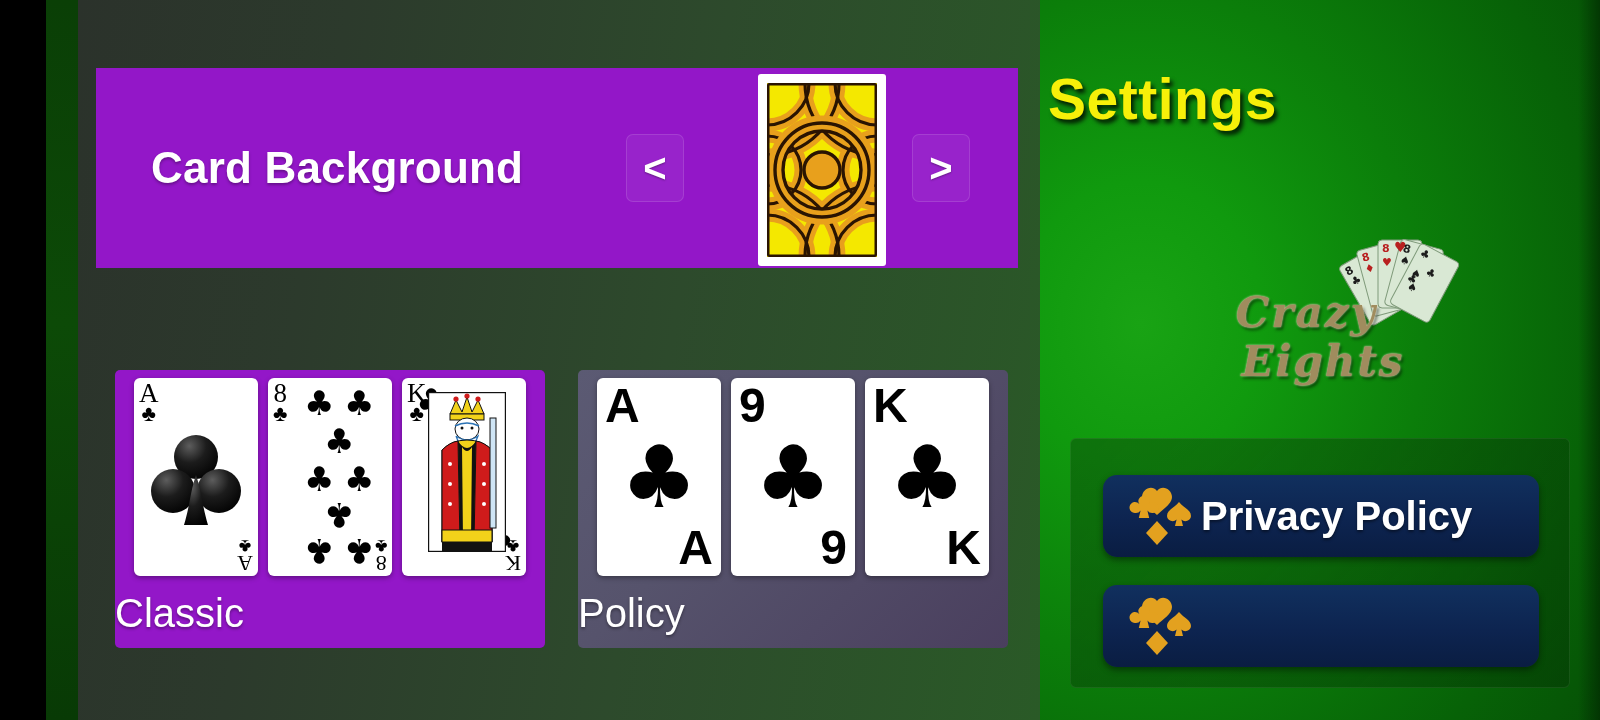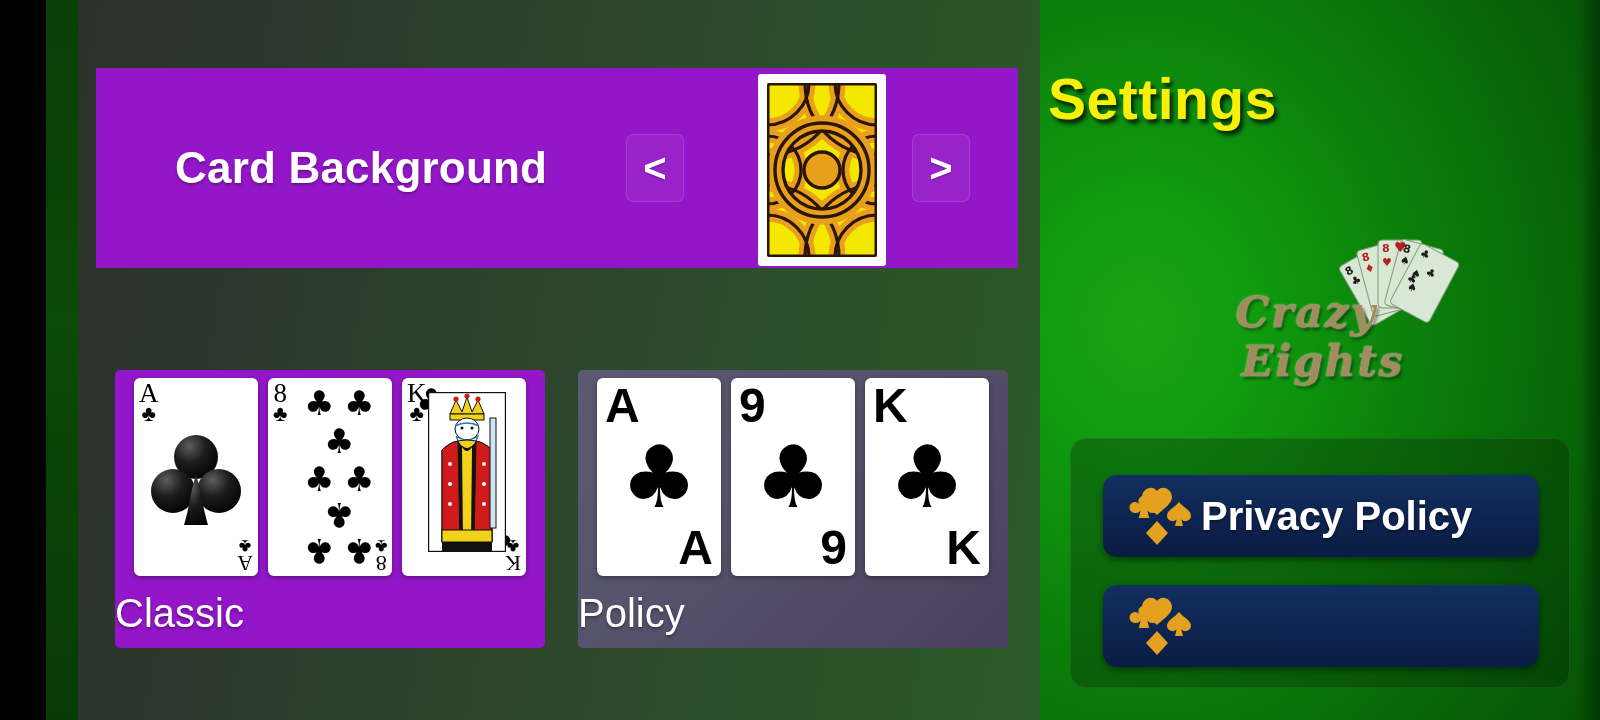--- a/index.html
+++ b/index.html
@@ -24,21 +24,21 @@
     background:radial-gradient(ellipse 120% 110% at 18% 45%, #19a314 0%, #109a0e 18%, #0b7e0a 42%, #076207 68%, #044204 100%);
     overflow:hidden; }
   .right-panel::after{ content:""; position:absolute; right:0; top:0; width:22px; height:100%;
     background:linear-gradient(to right,rgba(0,40,0,0),rgba(0,30,0,.55)); }
 
   
   .cb-row { position:absolute; left:18px; top:68px; width:922px; height:200px;
     background:#9317c8; }
   .cb-label { position:absolute; left:55px; top:50%; transform:translateY(-50%);
     font-size:44px; font-weight:bold; color:#ffffff; letter-spacing:.2px;
-    text-shadow:0 2px 3px rgba(0,0,0,.30); white-space:nowrap;margin-left:24px; }
+    text-shadow:0 2px 3px rgba(0,0,0,.30); white-space:nowrap; }
 
   .arrow-btn { position:absolute; top:50%; transform:translateY(-50%);
     width:58px; height:68px; border-radius:7px;
     background:rgba(255,255,255,.055);
     border:1px solid rgba(255,255,255,.12);
     display:flex; align-items:center; justify-content:center; cursor:pointer; }
   .arrow-btn span { font-size:40px; font-weight:bold; color:#fff; line-height:1;
     text-shadow:0 1px 2px rgba(0,0,0,.35); }
   .arrow-prev { left:530px; }
   .arrow-next { left:816px; }
@@ -94,21 +94,21 @@
   .logo-wrap { position:absolute; left:108px; top:240px; width:350px; height:120px; }
   .logo-text { position:absolute; left:0; top:48px; width:100%; text-align:center;
     font-family:"DejaVu Serif", serif; font-weight:bold; font-style:italic;
     font-size:42px; letter-spacing:2px; color:#a08c5e;
     text-shadow:0 0 2px #e8e2c8, 2px 3px 3px rgba(0,0,0,.45); }
   .logo-text .cap { font-size:42px; }
   .logo-cards { position:absolute; right:16px; top:-10px; width:160px; height:108px; }
 
   .btn-panel { position:absolute; left:30px; top:438px; width:500px; height:250px;
     background:linear-gradient(135deg,rgba(12,60,10,.42),rgba(4,30,4,.30));
-    border:1px solid rgba(255,255,255,.07); border-radius:16px; }
+    border:1px solid rgba(255,255,255,.07); border-radius:6px; }
   .menu-btn { position:absolute; left:32px; width:436px; height:82px;
     background:linear-gradient(180deg,#11305e 0%,#0d2450 55%,#0a1d42 100%);
     border-radius:14px; display:flex; align-items:center; cursor:pointer;
     box-shadow:0 3px 6px rgba(0,0,0,.42); }
   .btn-1 { top:36px; } .btn-2 { top:146px; }
   .btn-icon { width:76px; height:62px; margin-left:16px; flex:0 0 auto; position:relative; }
   .btn-label { font-size:40px; font-weight:bold; color:#ffffff; margin-left:6px;
     text-shadow:0 2px 3px rgba(0,0,0,.45); white-space:nowrap; }
 </style>
 </head>

